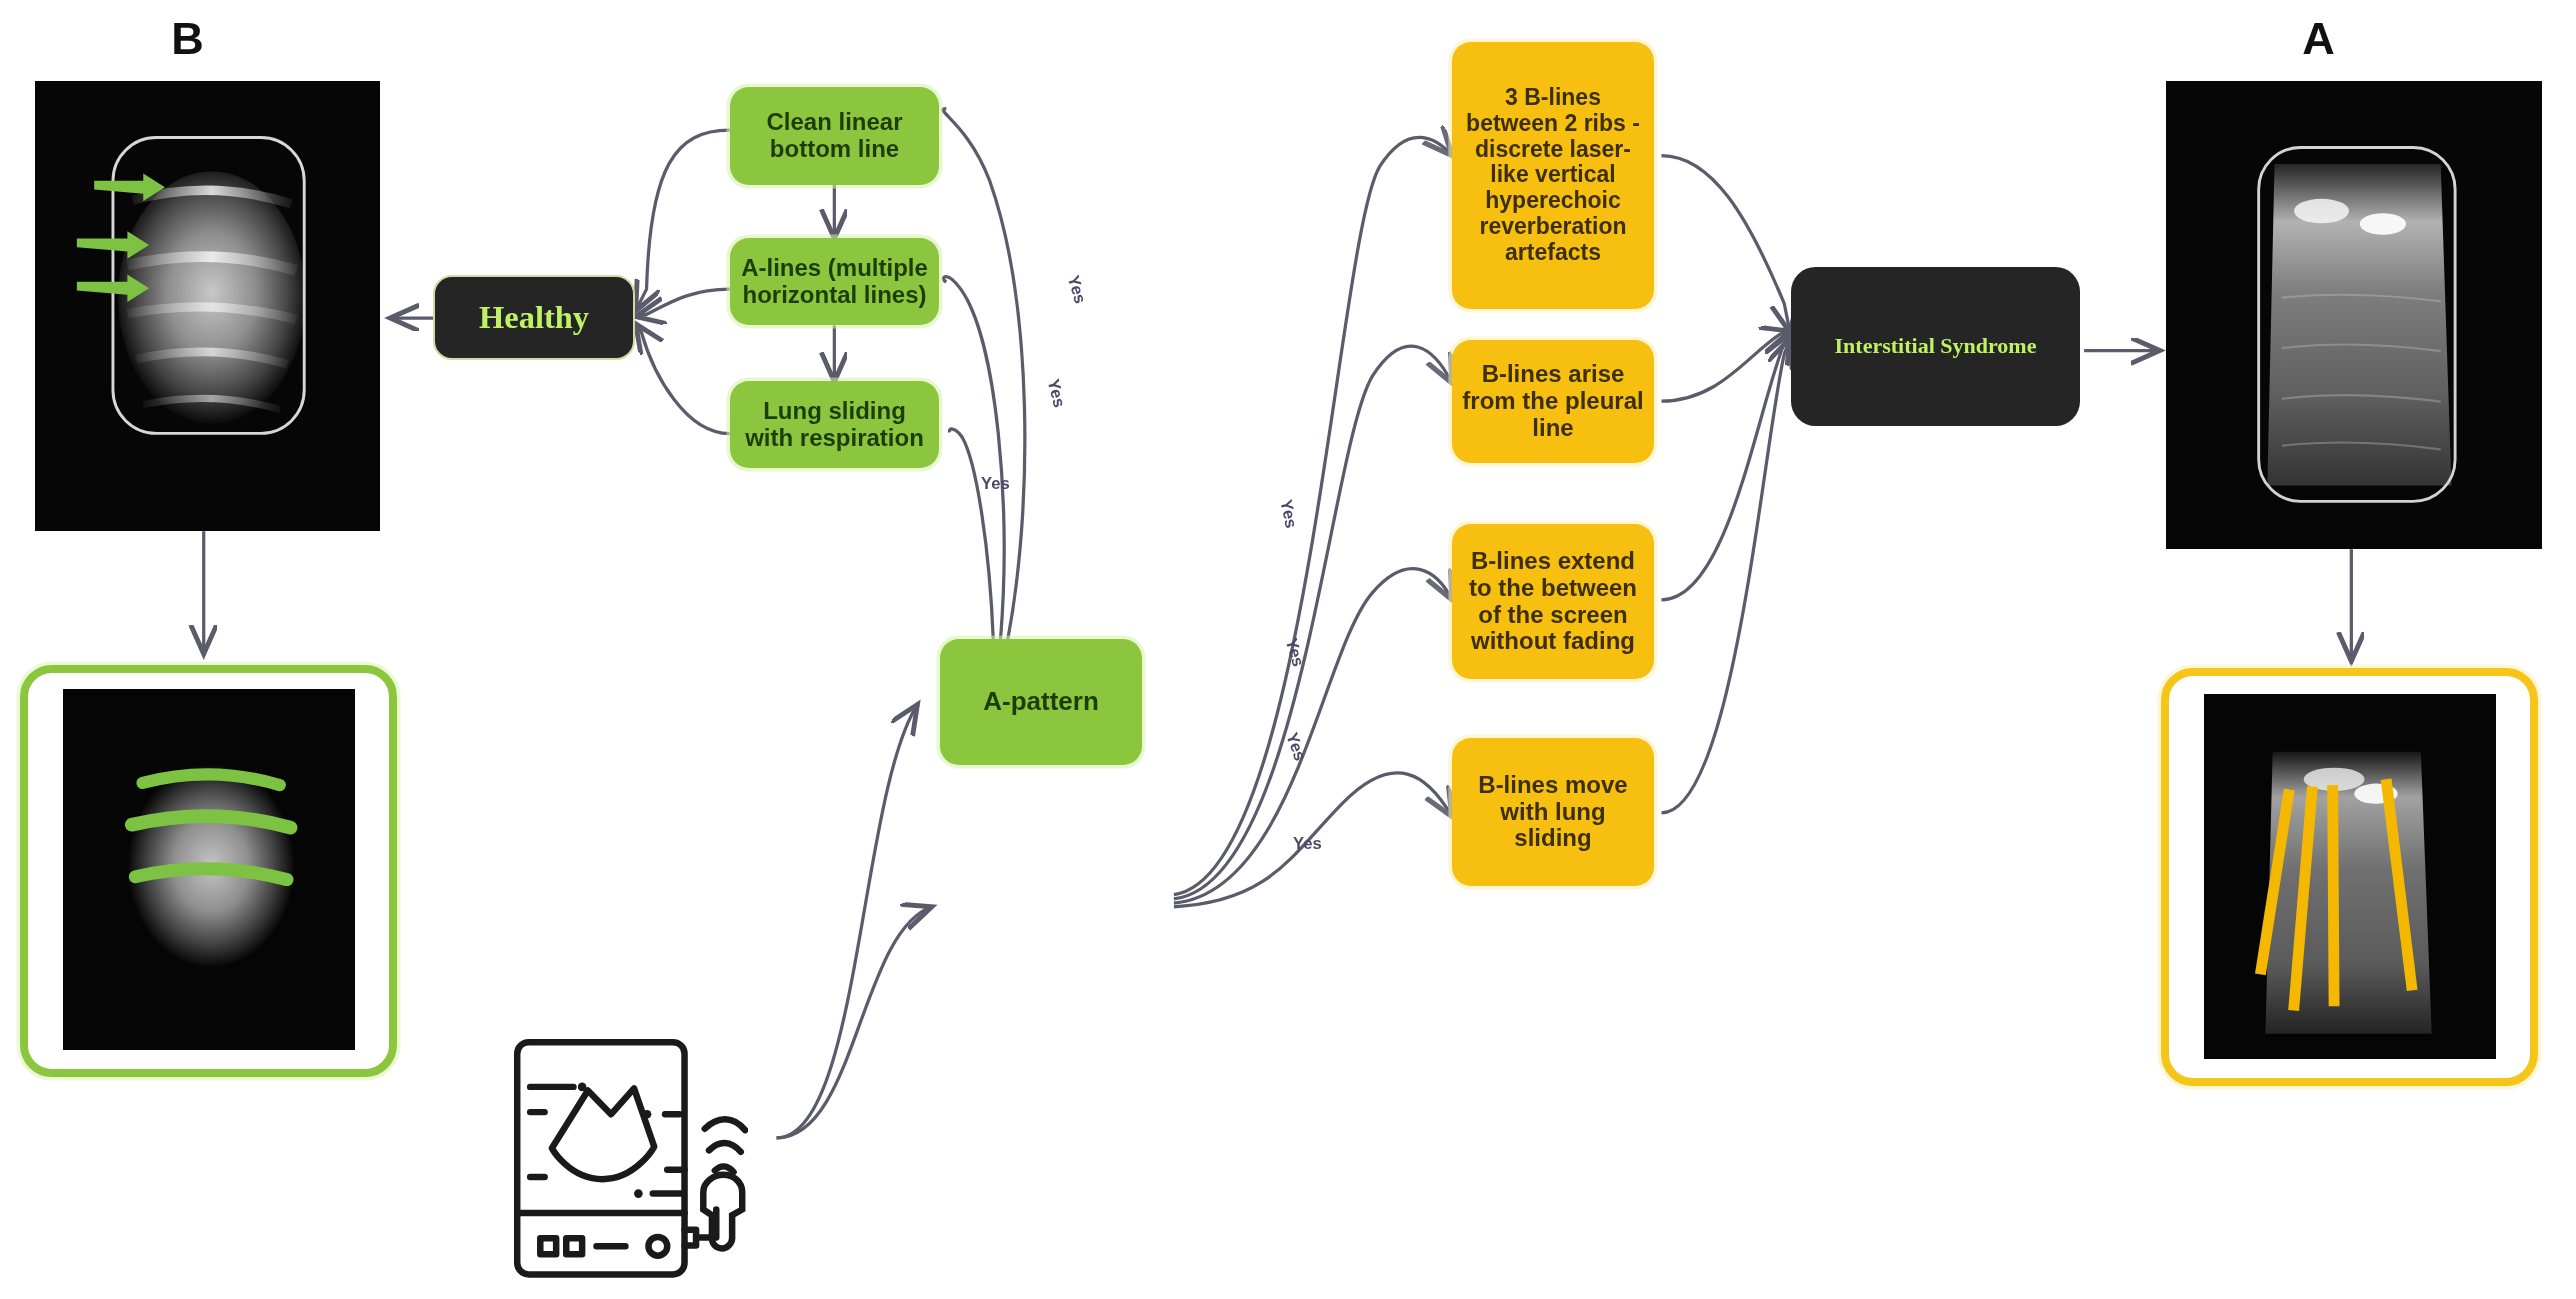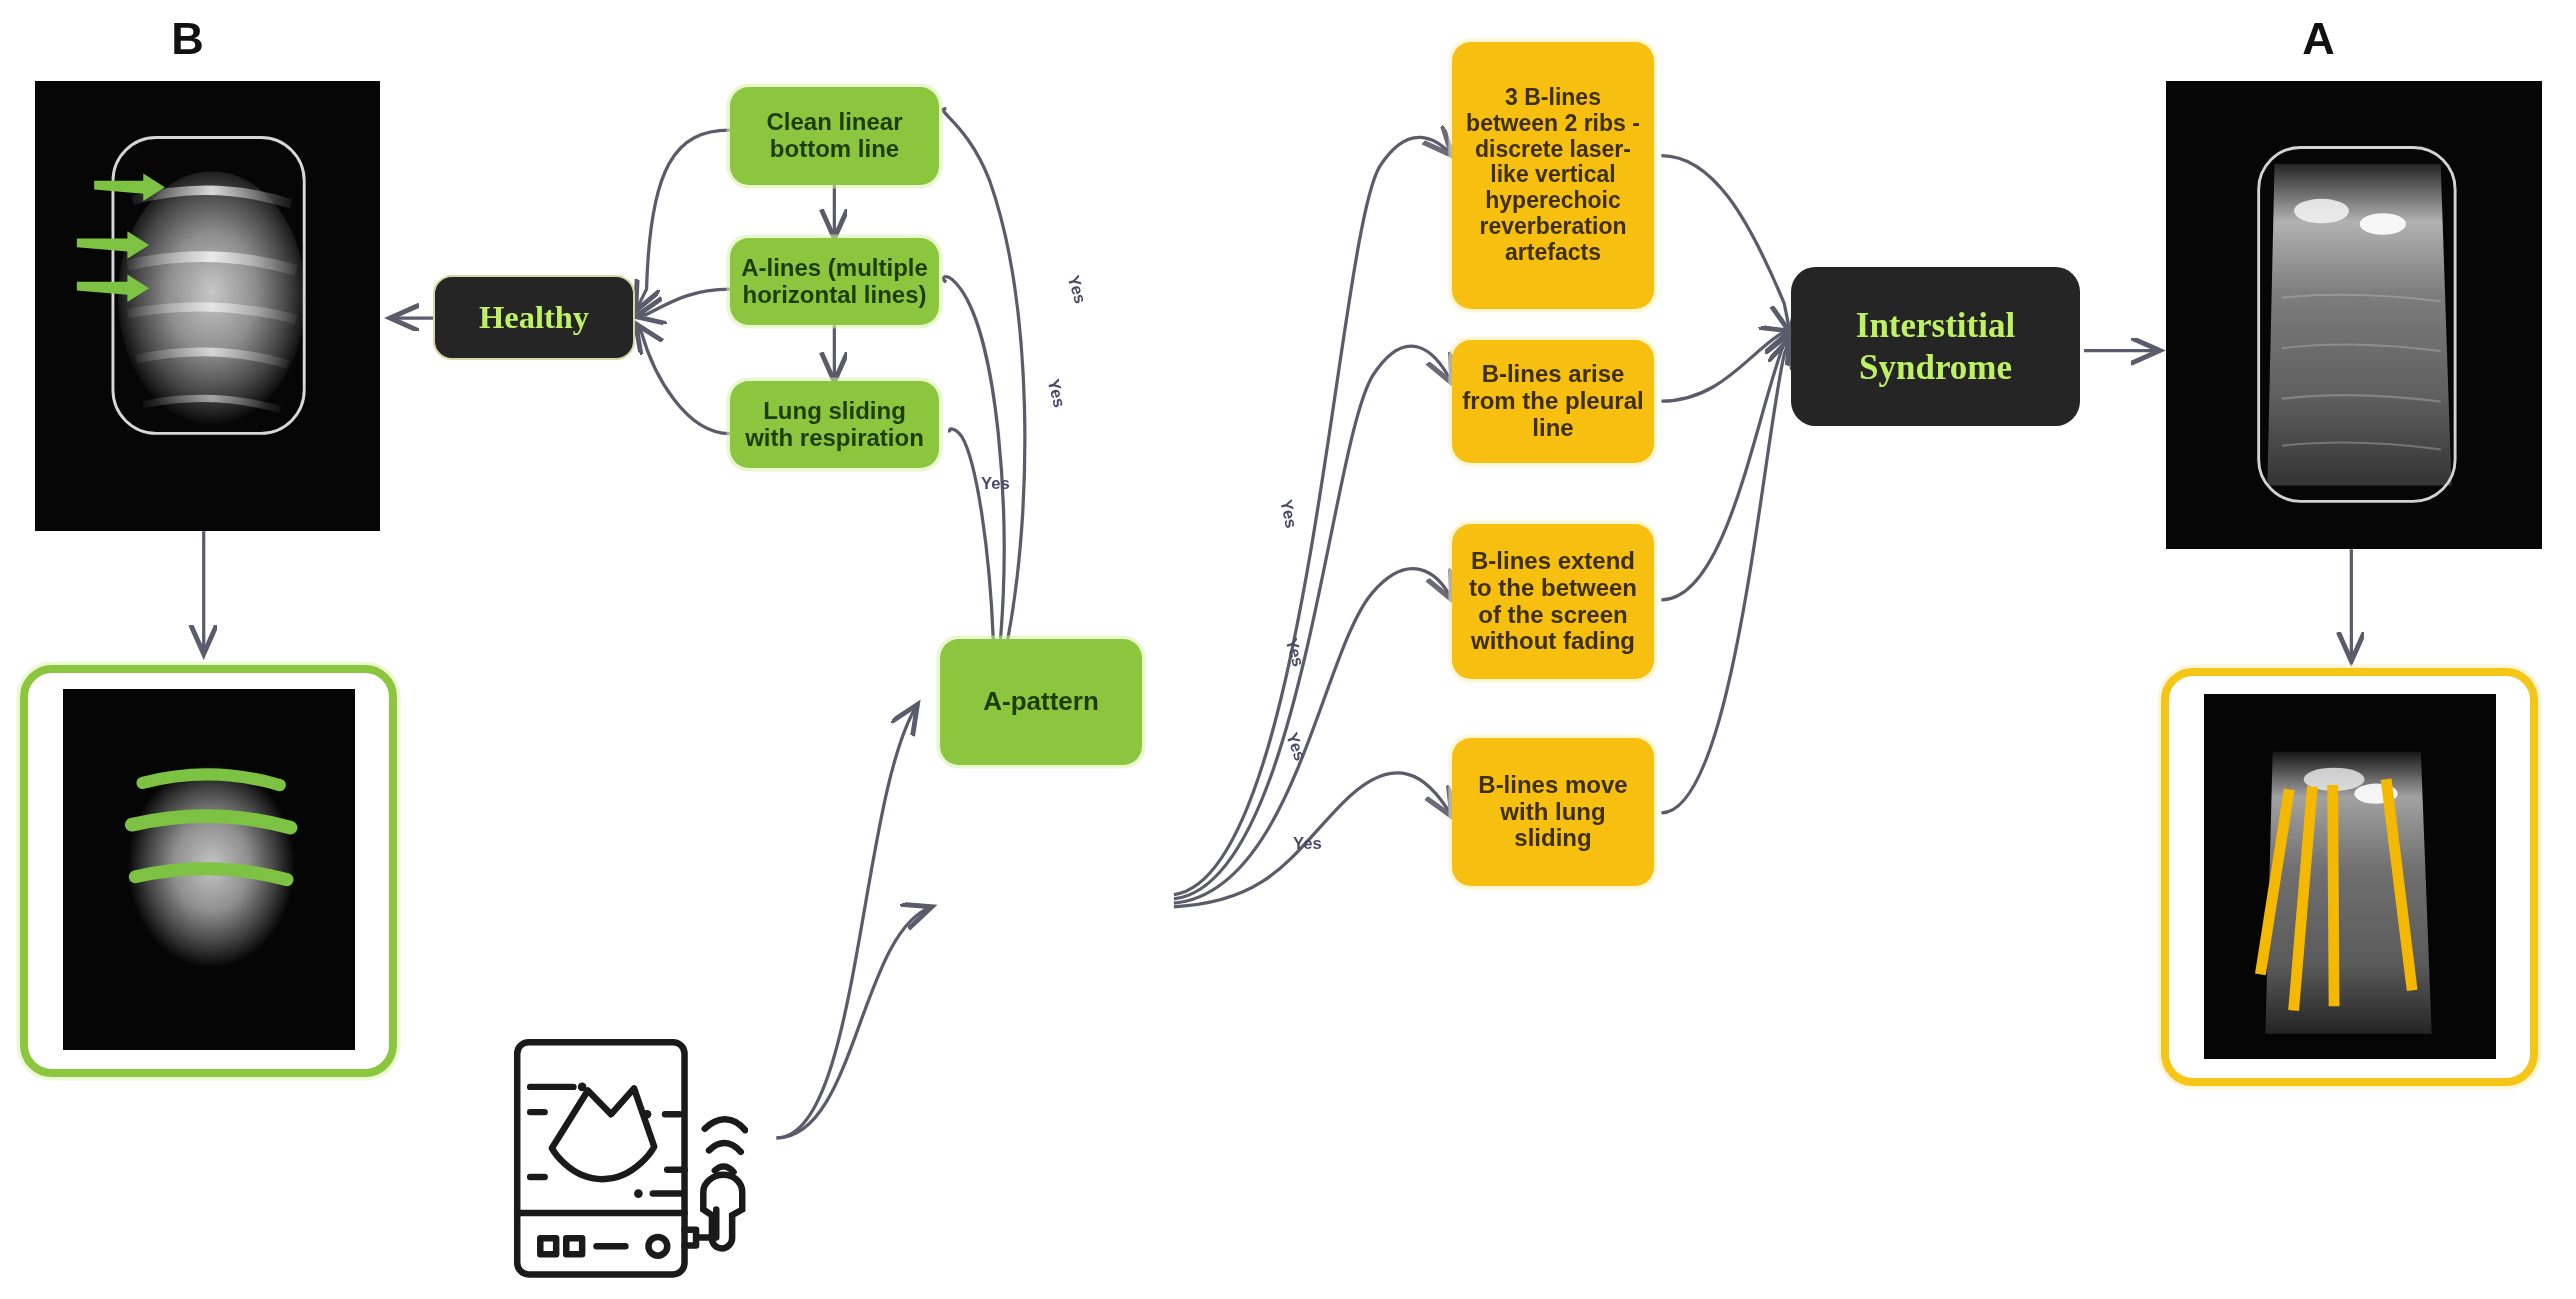--- a/index.html
+++ b/index.html
@@ -57,21 +57,21 @@
     background: #252525;
     color: #bef264;
     font-family: "Liberation Serif", serif;
     font-weight: bold;
   }
   .node-healthy {
     font-size: 32.5px;
     border: 2.2px solid #d8d7a4;
   }
   .node-interstitial {
-    font-size: 35px;
+    font-size: 22px;
     line-height: 1.2;
   }
   .node-pattern { font-size: 26px; }
 
   
   .edge-label {
     font-family: "Liberation Sans", sans-serif;
     font-weight: bold;
     font-size: 16.6px;
     color: #4a4a68;

